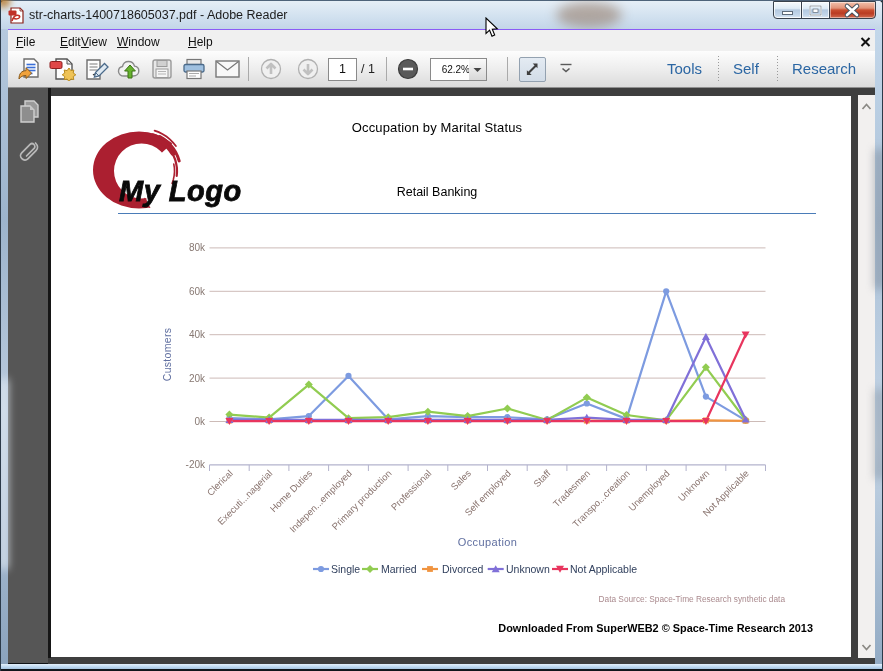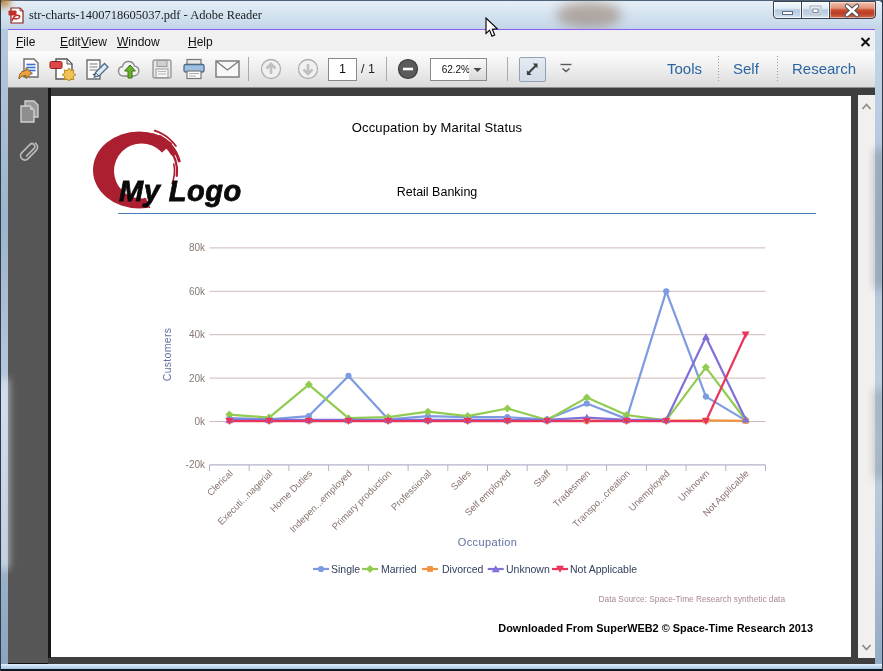--- a/index.html
+++ b/index.html
@@ -1,19 +1,19 @@
 <!DOCTYPE html>
 <html><head><meta charset="utf-8"><style>
 html,body{margin:0;padding:0}
 body{width:883px;height:671px;position:relative;overflow:hidden;
  font-family:"Liberation Sans",sans-serif;background:#101418}
 .abs{position:absolute}
 
 #titlebar{left:0;top:0;width:883px;height:45px;border-radius:6px 6px 0 0;
- background:linear-gradient(#e7eff7 0%,#d3e2f0 35%,#c0d3e7 70%,#c3d6ea 100%);font-family:Liberation Serif, serif;}
+ background:linear-gradient(#e7eff7 0%,#d3e2f0 35%,#c0d3e7 70%,#c3d6ea 100%);}
 #titlebar .topline{left:0;top:0;width:883px;height:1px;background:#4e637a}
 .smudge{filter:blur(6px);opacity:.5;border-radius:50%}
 #menubar{left:8px;top:29px;width:867px;height:22px;background:#f0f0f0;border-top:1px solid #8b5cf6;box-sizing:border-box;
  font-size:12px;color:#111}
 #menubar span{position:absolute;top:5px}
 #menubar u{text-decoration:underline}
 #toolbar{left:8px;top:51px;width:867px;height:36px;
  background:linear-gradient(#fdfdfd,#ececec 55%,#dbdbdb);border-bottom:1px solid #8f8f8f}
 .tsep{position:absolute;top:6px;width:1px;height:24px;background:#aaa}
 .tbtn-label{position:absolute;top:9px;font-weight:normal;font-size:15px;color:#2b66a3}

